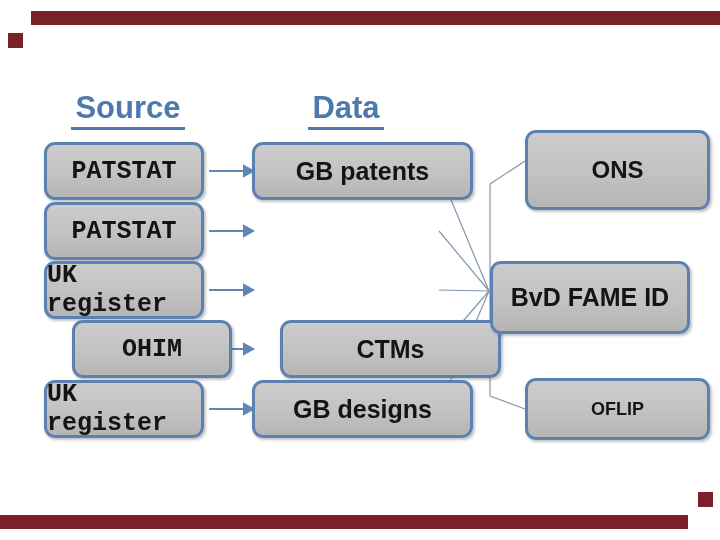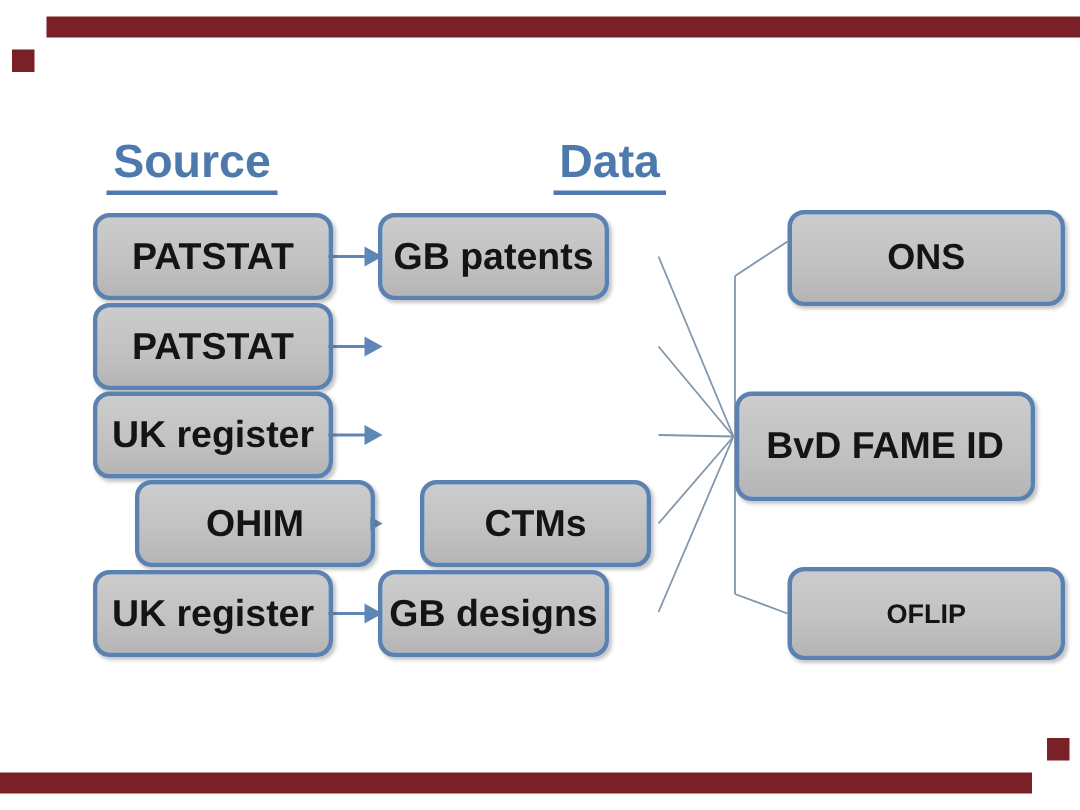--- a/index.html
+++ b/index.html
@@ -21,41 +21,41 @@
   
   .col-header {
     position: absolute; top: 90px; height: 40px;
     text-align: center; font-weight: bold; font-size: 31px;
     color: #4d79ad; line-height: 36px;
   }
   .col-header span {
     display: inline-block; border-bottom: 3px solid #4d79ad; padding: 0 4px 1px 4px;
   }
   .hdr-source { left: 40px;  width: 176px; }
-  .hdr-data   { left: 268px; width: 176px; text-align: right; }
+  .hdr-data   { left: 258px; width: 176px; }
 
   
   .node {
     position: absolute; box-sizing: border-box;
     background: linear-gradient(180deg, #cccccc 0%, #c2c2c2 55%, #b5b5b5 100%);
     border: 3px solid #5b81b1;
     border-radius: 11px;
     display: flex; align-items: center; justify-content: center;
     font-weight: bold; font-size: 25px; color: #141414;
     box-shadow: 1.5px 2px 2.5px rgba(90,90,90,0.35);
   }
-  .col-source { left: 62px;  width: 160px; height: 58px; }
-  .col-data   { left: 252px; width: 154px; height: 58px; }
+  .col-source { left: 44px;  width: 160px; height: 58px; font-family: Liberation Mono, monospace; }
+  .col-data   { left: 252px; width: 221px; height: 58px; }
   .row-0 { top: 142px; }
   .row-1 { top: 202px; }
   .row-2 { top: 261px; }
   .row-3 { top: 320px; margin-left: 28px; }
   .row-4 { top: 380px; }
 
-  .out-ons   { left: 525px; top: 140px; width: 185px; height: 64px; font-size: 24px; }
+  .out-ons   { left: 525px; top: 130px; width: 185px; height: 80px; font-size: 24px; }
   .out-bvd   { left: 490px; top: 261px; width: 200px; height: 73px; font-size: 25px; }
   .out-oflip { left: 525px; top: 378px; width: 185px; height: 62px; font-size: 18px; }
 
   svg.overlay { position: absolute; left: 0; top: 0; width: 720px; height: 540px; }
 </style>
 </head>
 <body>
 
 <div class="slide">
 

